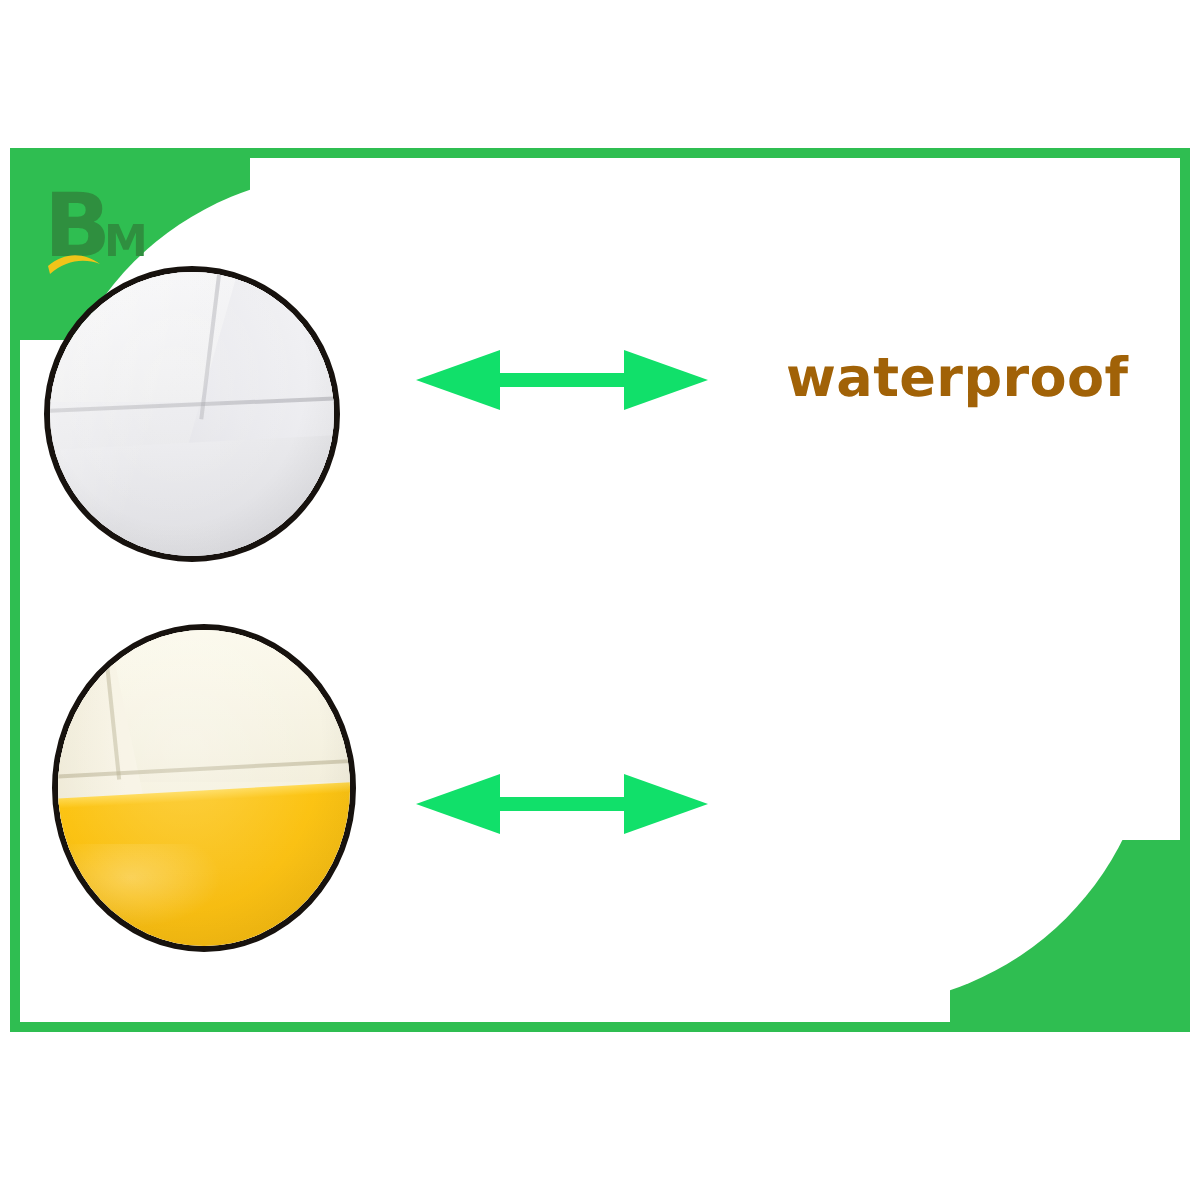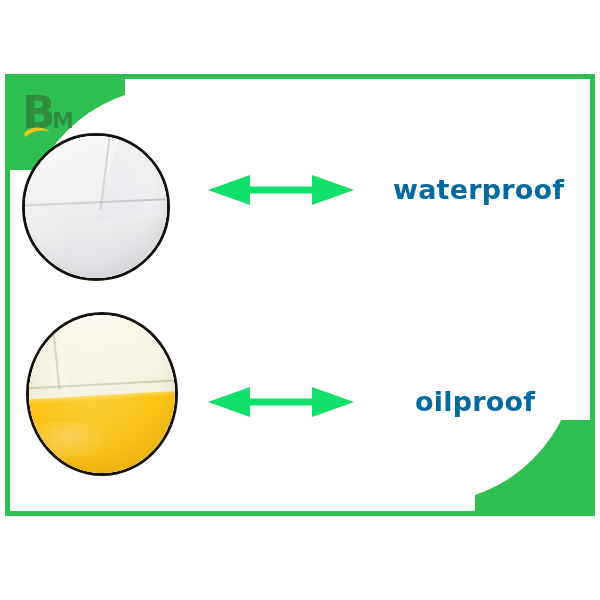--- a/index.html
+++ b/index.html
@@ -223,21 +223,21 @@
   .arrow {
     position: absolute;
     z-index: 5;
   }
   .arrow-water { left: 208px; top: 172px; }
   .arrow-oil   { left: 208px; top: 384px; }
 
   
   .label {
     position: absolute;
-    color: #0369a1;
+    color: #a16207;
     font-family: "DejaVu Sans", sans-serif;
     font-weight: 700;
     font-size: 27px;
     letter-spacing: 0.2px;
     white-space: nowrap;
     z-index: 5;
   }
   .label-water { left: 393px; top: 174px; }
   .label-oil   { left: 415px; top: 386px; }
 </style>
@@ -296,15 +296,14 @@
   </div>
 
   <div class="arrow arrow-oil">
     <svg width="146" height="36" viewBox="0 0 146 36" aria-hidden="true">
       <polygon points="0,18 42,3 42,33" fill="#11e06a"></polygon>
       <rect x="40" y="14.5" width="66" height="7" fill="#11e06a"></rect>
       <polygon points="146,18 104,3 104,33" fill="#11e06a"></polygon>
     </svg>
   </div>
 
-  <div class="label label-oil">oilproof</div>
 
 </div>
 
 </body></html>

